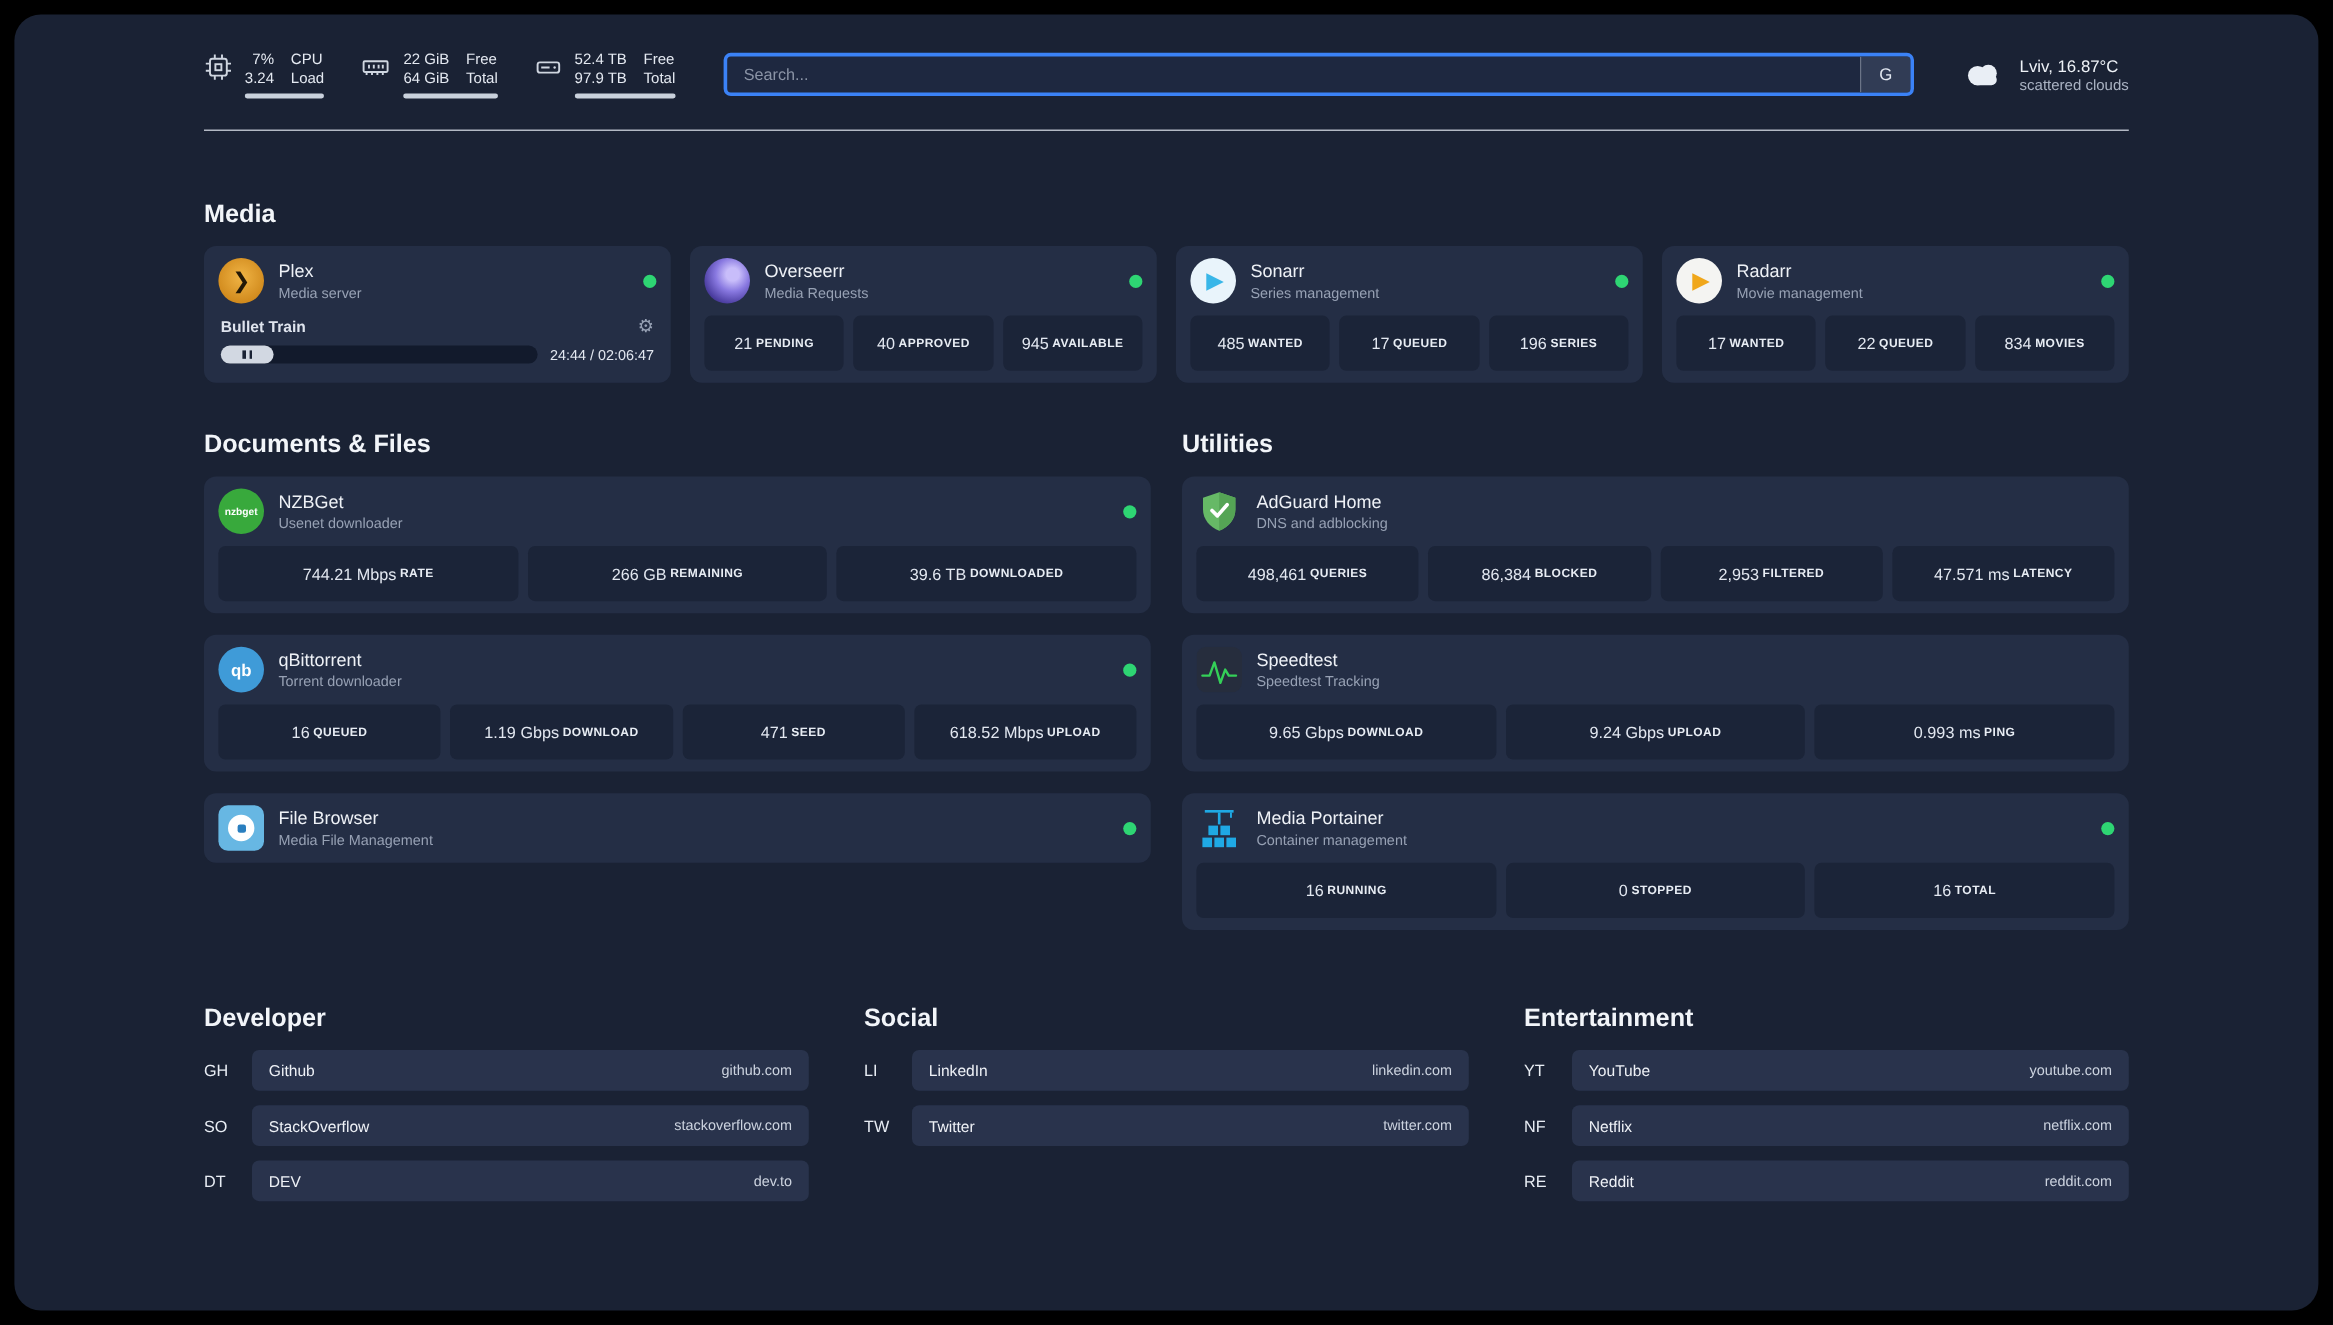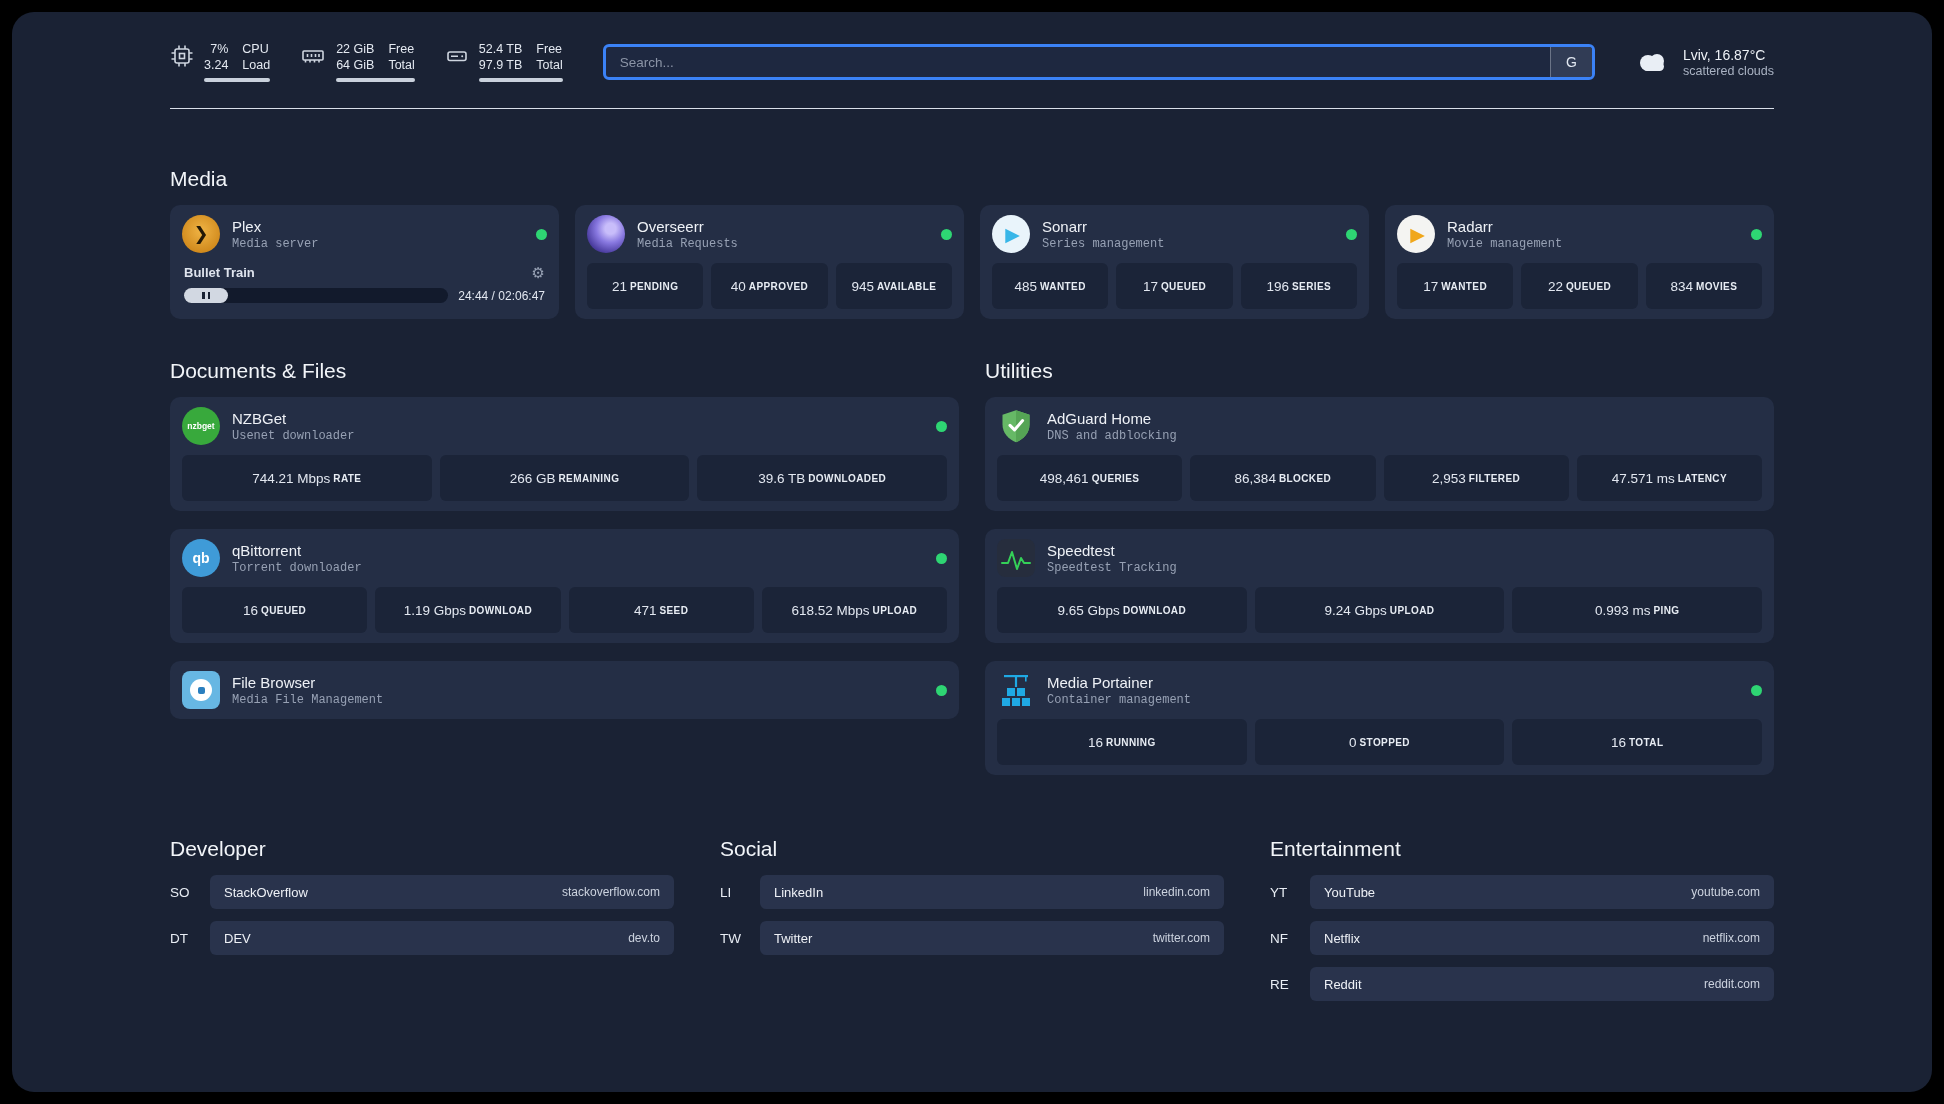--- a/index.html
+++ b/index.html
@@ -38,36 +38,36 @@
   }
 
   .weather { display: flex; align-items: center; gap: 12px; }
   .weather-text { display: flex; flex-direction: column; gap: 1px; }
   .weather-loc { color: #eef2f7; font-size: 14px; }
   .weather-cond { color: #aab3c3; font-size: 12.5px; }
 
   .divider { height: 1px; background: #d9dfe8; margin-top: 26px; margin-bottom: 58px; border: none; }
 
   
-  .section-title { color: #f2f5f9; font-size: 21px; font-weight: 400; margin-bottom: 14px; }
+  .section-title { color: #f2f5f9; font-size: 21px; font-weight: 700; margin-bottom: 14px; }
   .media-grid { display: grid; grid-template-columns: repeat(4, 1fr); gap: 16px; margin-bottom: 40px; }
   .two-col { display: grid; grid-template-columns: 1fr 1fr; gap: 26px; margin-bottom: 62px; }
   .col-stack { display: flex; flex-direction: column; gap: 18px; }
 
   
   .card { background: #242e45; border-radius: 10px; padding: 10px 12px 10px; cursor: pointer; }
   .card-head { display: flex; align-items: center; gap: 12px; padding-bottom: 10px; }
   .app-icon {
     width: 38px; height: 38px; border-radius: 50%; flex: 0 0 auto;
     display: grid; place-items: center; font-weight: bold; overflow: hidden;
   }
   .app-icon.square { border-radius: 8px; }
   .app-text { display: flex; flex-direction: column; gap: 2px; }
   .app-name { color: #eef1f6; font-size: 15px; font-weight: 500; }
-  .app-sub { color: #97a1b4; font-size: 12px; font-family: Liberation Mono, monospace; }
+  .app-sub { color: #97a1b4; font-size: 12px; }
   .status-dot { width: 11px; height: 11px; border-radius: 50%; background: #2ed573; margin-left: auto; align-self: center; flex: 0 0 auto; }
 
   .tiles { display: flex; gap: 8px; }
   .tile {
     flex: 1; background: #1b2438; border-radius: 6px; height: 46px;
     display: flex; flex-direction: row; align-items: center; justify-content: center; gap: 3px;
   }
   .tile-value { color: #e2e7f0; font-size: 13.5px; }
   .tile-label { color: #e8edf4; font-size: 10px; font-weight: 700; letter-spacing: .4px; }
 
@@ -498,20 +498,27 @@
       </div>
     </div>
   </div>
 
   <div class="links-grid">
 
     <div>
       <div class="section-title">Developer</div>
       <div class="link-rows">
         <div class="link-row">
+          <span class="link-tag">GH</span>
+          <div class="link-pill">
+            <span class="link-name">Github</span>
+            <span class="link-url">github.com</span>
+          </div>
+        </div>
+        <div class="link-row">
           <span class="link-tag">SO</span>
           <div class="link-pill">
             <span class="link-name">StackOverflow</span>
             <span class="link-url">stackoverflow.com</span>
           </div>
         </div>
         <div class="link-row">
           <span class="link-tag">DT</span>
           <div class="link-pill">
             <span class="link-name">DEV</span>

